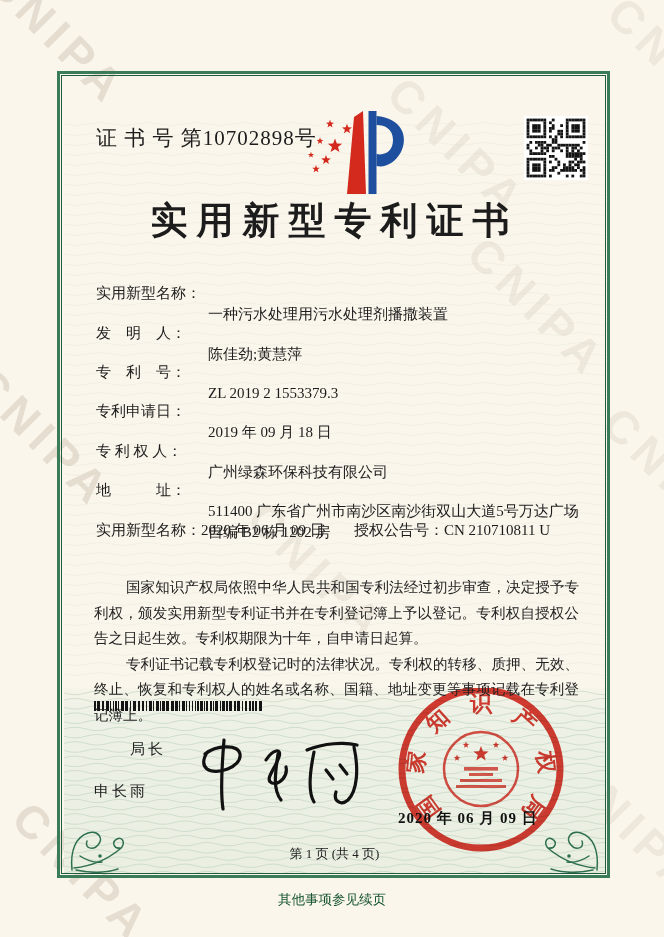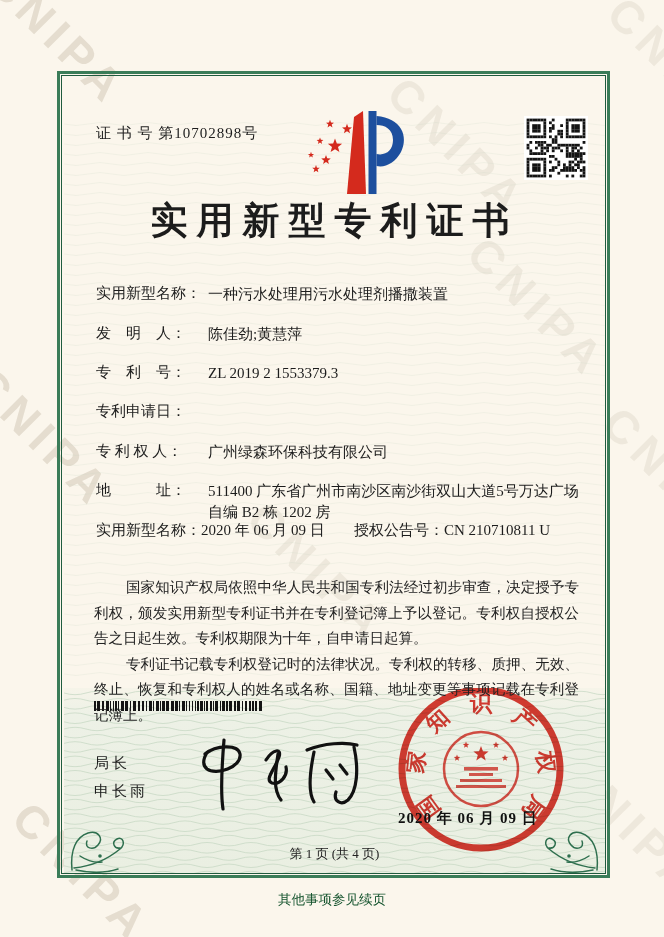--- a/index.html
+++ b/index.html
@@ -19,46 +19,46 @@
   .frame{
     position:absolute;left:57px;top:71px;width:553px;height:807px;
     border:3px solid #3a7c58;box-sizing:border-box;z-index:1;
   }
   .frame-inner{
     position:absolute;left:1px;top:1px;right:1px;bottom:1px;
     border:1px solid #1f5b3e;
   }
   .content{position:absolute;left:2px;top:2px;width:541px;height:795px;}
   #bgwaves{position:absolute;left:0;top:0;z-index:0;}
-  .cert-no{position:absolute;left:32px;top:46px;font-size:15px;letter-spacing:1px;z-index:2;}
+  .cert-no{position:absolute;left:32px;top:46px;font-size:21px;letter-spacing:1px;z-index:2;}
   #logo{position:absolute;left:238px;top:30px;z-index:2;}
   #qr{position:absolute;left:460px;top:38px;z-index:2;}
   .title{
     position:absolute;left:0;right:0;top:118px;text-align:center;
     font-size:37px;font-weight:bold;letter-spacing:9px;z-index:2;
   }
   .row{position:absolute;left:32px;right:24px;display:flex;font-size:15px;z-index:2;}
   .row .lbl{flex:0 0 112px;white-space:nowrap;}
-  .row .val{white-space:pre-line;line-height:21px;}
+  .row .val{white-space:pre-line;line-height:21px;margin-top:20px;}
   .r1{top:206px}.r2{top:246px}.r3{top:285px}.r4{top:324px}.r5{top:364px}.r6{top:403px}
   .grant{position:absolute;left:32px;right:24px;top:443px;font-size:15px;z-index:2;}
   .grant .pair2{position:absolute;left:258px;top:0;}
   .paras{position:absolute;left:30px;right:26px;top:468px;z-index:2;margin-top:29px;}
   .paras p{
     margin:0;font-size:14.5px;line-height:25.5px;text-align:justify;
     text-indent:2.2em;color:#222;
   }
   .band{
     position:absolute;left:0;right:0;top:610px;height:185px;z-index:1;
     background:linear-gradient(180deg,#f6f4e9 0px,#edf1e6 28px,#eaefe2 100%);
   }
   #bandart{position:absolute;left:0;top:0;}
   .director{position:absolute;left:30px;font-family:"Liberation Sans","DejaVu Sans",sans-serif;
     font-size:15px;letter-spacing:3px;color:#1b1b1b;z-index:3;}
-  .d-title{top:66px;} .d-name{top:94px;text-align:center;}
+  .d-title{top:52px;margin-left:36px;} .d-name{top:94px;text-align:center;}
   .seal-date{
     position:absolute;left:334px;top:121px;width:180px;z-index:4;
     font-size:15px;font-weight:bold;letter-spacing:1px;color:#111;
   }
   .page-info{position:absolute;left:0;right:0;top:157px;text-align:center;font-size:13px;z-index:3;color:#222;}
   .continuation{position:absolute;left:0;right:0;top:891px;text-align:center;font-size:13.5px;z-index:1;color:#14532d;}
 </style>
 </head>
 <body>
 
@@ -380,20 +380,21 @@
       <div class="row r2">
         <span class="lbl">发　明　人：</span>
         <span class="val">陈佳劲;黄慧萍</span>
       </div>
       <div class="row r3">
         <span class="lbl">专　利　号：</span>
         <span class="val">ZL 2019 2 1553379.3</span>
       </div>
       <div class="row r4">
         <span class="lbl">专利申请日：</span>
+        <span class="val">2019 年 09 月 18 日</span>
       </div>
       <div class="row r5">
         <span class="lbl">专 利 权 人：</span>
         <span class="val">广州绿森环保科技有限公司</span>
       </div>
       <div class="row r6">
         <span class="lbl">地　　　址：</span>
         <span class="val">511400 广东省广州市南沙区南沙街双山大道5号万达广场
 自编 B2 栋 1202 房</span>
       </div>

